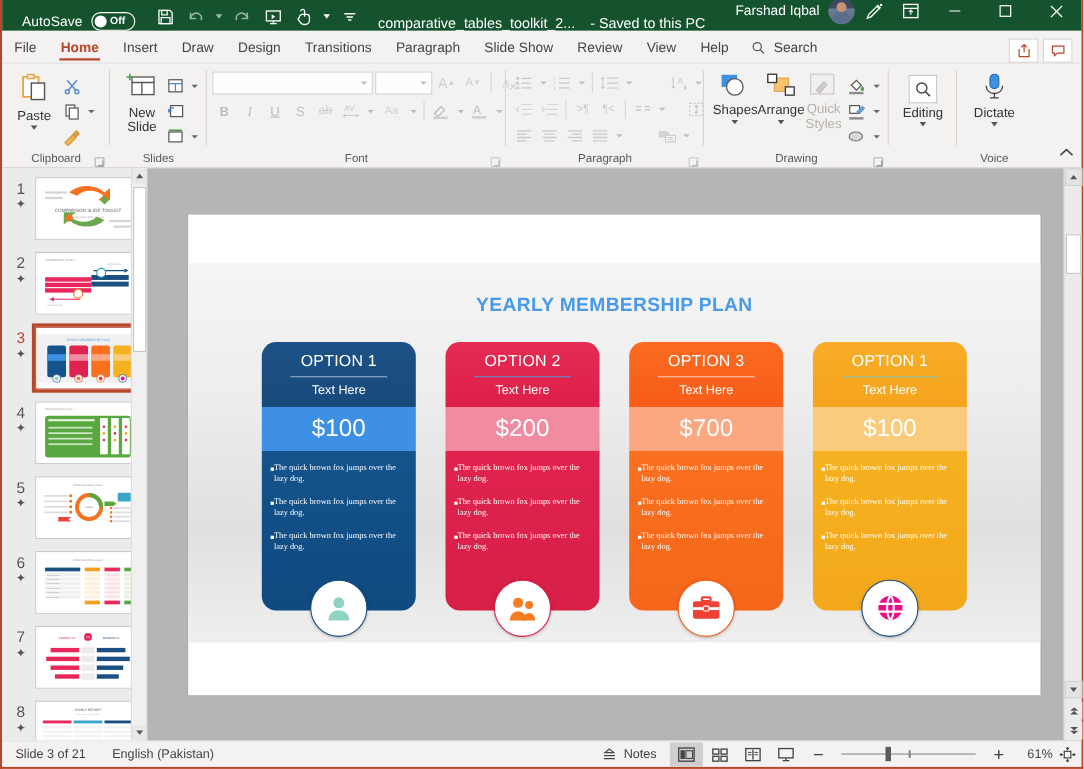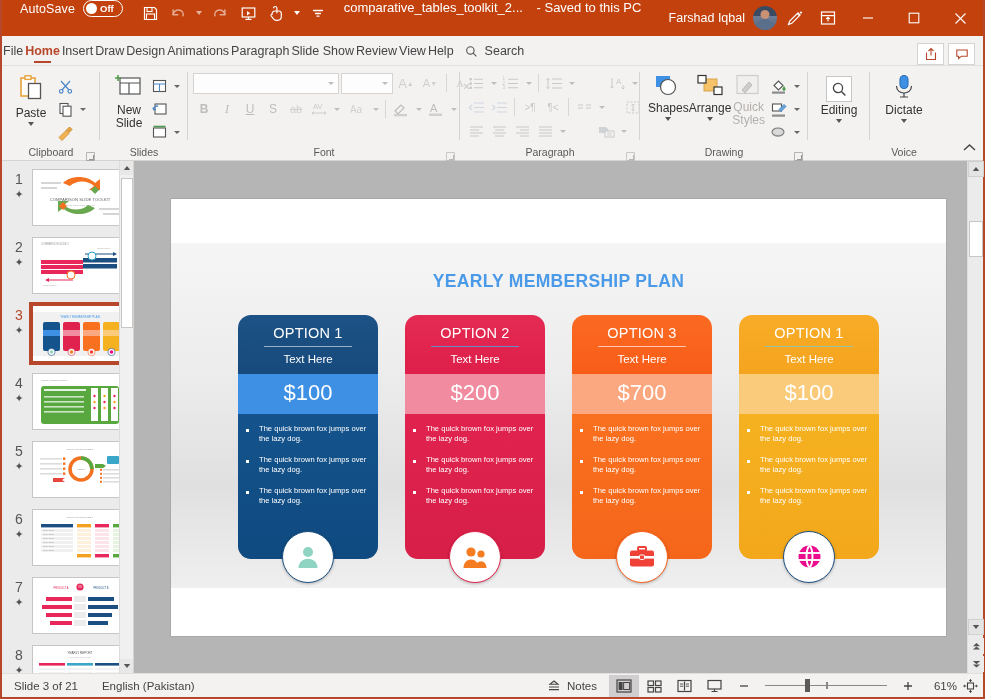--- a/index.html
+++ b/index.html
@@ -13,22 +13,22 @@
     width: 985px; height: 699px;
     position: relative;
     display: flex; flex-direction: column;
     border-left: 2px solid #b7472a;
     border-right: 2px solid #b7472a;
     border-bottom: 2px solid #b7472a;
   }
 
   
   .titlebar {
-    height: 36px; background: #c2410c; color: #fff;
-    display: flex; align-items: flex-start; flex-shrink: 0;
+    height: 28px; background: #14532d; color: #fff;
+    display: flex; align-items: flex-end; flex-shrink: 0;
     position: relative;
   }
   .autosave-wrap { display: flex; align-items: center; margin-left: 18px; gap: 8px; }
   .autosave-label { font-size: 12.5px; color: #fff; letter-spacing: .1px; }
   .toggle {
     width: 40px; height: 17px; border-radius: 9px;
     border: 1.4px solid #ffffff; background: transparent;
     display: flex; align-items: center; padding: 0 2px; gap: 3px;
   }
   .toggle .knob { width: 11px; height: 11px; border-radius: 50%; background: #fff; }
@@ -65,21 +65,21 @@
   .avatar .body { position:absolute; left:50%; bottom:0; transform:translateX(-50%); width:19px;height:11px;border-radius:9px 9px 0 0; background:#5a6f8c; }
   .tb-icon { width: 34px; height: 36px; display:flex;align-items:center;justify-content:center; color:#fff; }
   .wbtn { width: 46px; height: 36px; display:flex;align-items:center;justify-content:center; color:#fff; }
 
   
   .tabsbar {
     height: 30px; background:#f3f2f1; display:flex; align-items:flex-end;
     flex-shrink:0; border-bottom:1px solid #e1dfdd; position:relative;
   }
   .tab {
-    padding: 0 1px; height: 28px; line-height: 28px; font-size: 12.5px;
+    padding: 0 11px; height: 28px; line-height: 28px; font-size: 12.5px;
     color: #444; position: relative;
   }
   .tab.file { color:#444; }
   .tab.active { color:#b7472a; font-weight: bold; }
   .tab.active::after {
     content:''; position:absolute; left:10px; right:10px; bottom:2px;
     height:2.5px; background:#b7472a;
   }
   .search-box { display:flex; align-items:center; gap:7px; padding:0 10px; height:28px; }
   .search-box .stxt { font-size:12.5px; color:#444; }
@@ -179,21 +179,21 @@
   .card { width:140px; position:relative; }
   .card-top {
     border-radius: 13px 13px 0 0; padding:10px 8px 9px 8px; text-align:center;
   }
   .card-opt { font-size:14.5px; color:#fff; letter-spacing:.2px; }
   .card-rule { height:1px; margin:5px 18px 6px 18px; }
   .card-sub { font-size:11.5px; color:#fff; }
   .card-price { text-align:center; padding:6px 0 8px 0; font-size:22px; color:#fff; }
   .card-body { padding: 10px 10px 42px 8px; border-radius:0 0 13px 13px; }
   .blist { list-style:none; }
-  .blist li { display:flex; gap:10px; margin-bottom:11px; }
+  .blist li { display:flex; gap:0; margin-bottom:11px;font-family:Liberation Serif, serif; }
   .bdot { width:3px;height:3px;background:#fff;margin-top:5px;flex-shrink:0; }
   .btext { font-size:7.6px; color:#fff; line-height:10px; }
   .card-icon {
     position:absolute; left:50%; transform:translateX(-50%); bottom:-24px;
     width:52px;height:52px;border-radius:50%;background:#fff;
     display:flex;align-items:center;justify-content:center;
     box-shadow:0 1px 3px rgba(0,0,0,.25);
   }
 
   .canvas-sb { position:absolute; right:0; top:0; bottom:0; width:16px; background:#ebebeb; border-left:1px solid #dcdcdc;}
@@ -318,21 +318,21 @@
       </span>
     </div>
   </div>
 
   <div class="tabsbar">
     <div class="tab file">File</div>
     <div class="tab active">Home</div>
     <div class="tab">Insert</div>
     <div class="tab">Draw</div>
     <div class="tab">Design</div>
-    <div class="tab">Animations</div>
+    <div class="tab">Transitions</div>
     <div class="tab">Paragraph</div>
     <div class="tab">Slide Show</div>
     <div class="tab">Review</div>
     <div class="tab">View</div>
     <div class="tab">Help</div>
     <div class="search-box">
       <svg width="13" height="13" viewBox="0 0 13 13">
           <circle cx="5.4" cy="5.4" r="3.7" fill="none" stroke="#555" stroke-width="1.1"></circle>
           <path d="M8.2 8.2l3.2 3.2" stroke="#555" stroke-width="1.1"></path>
         </svg>

